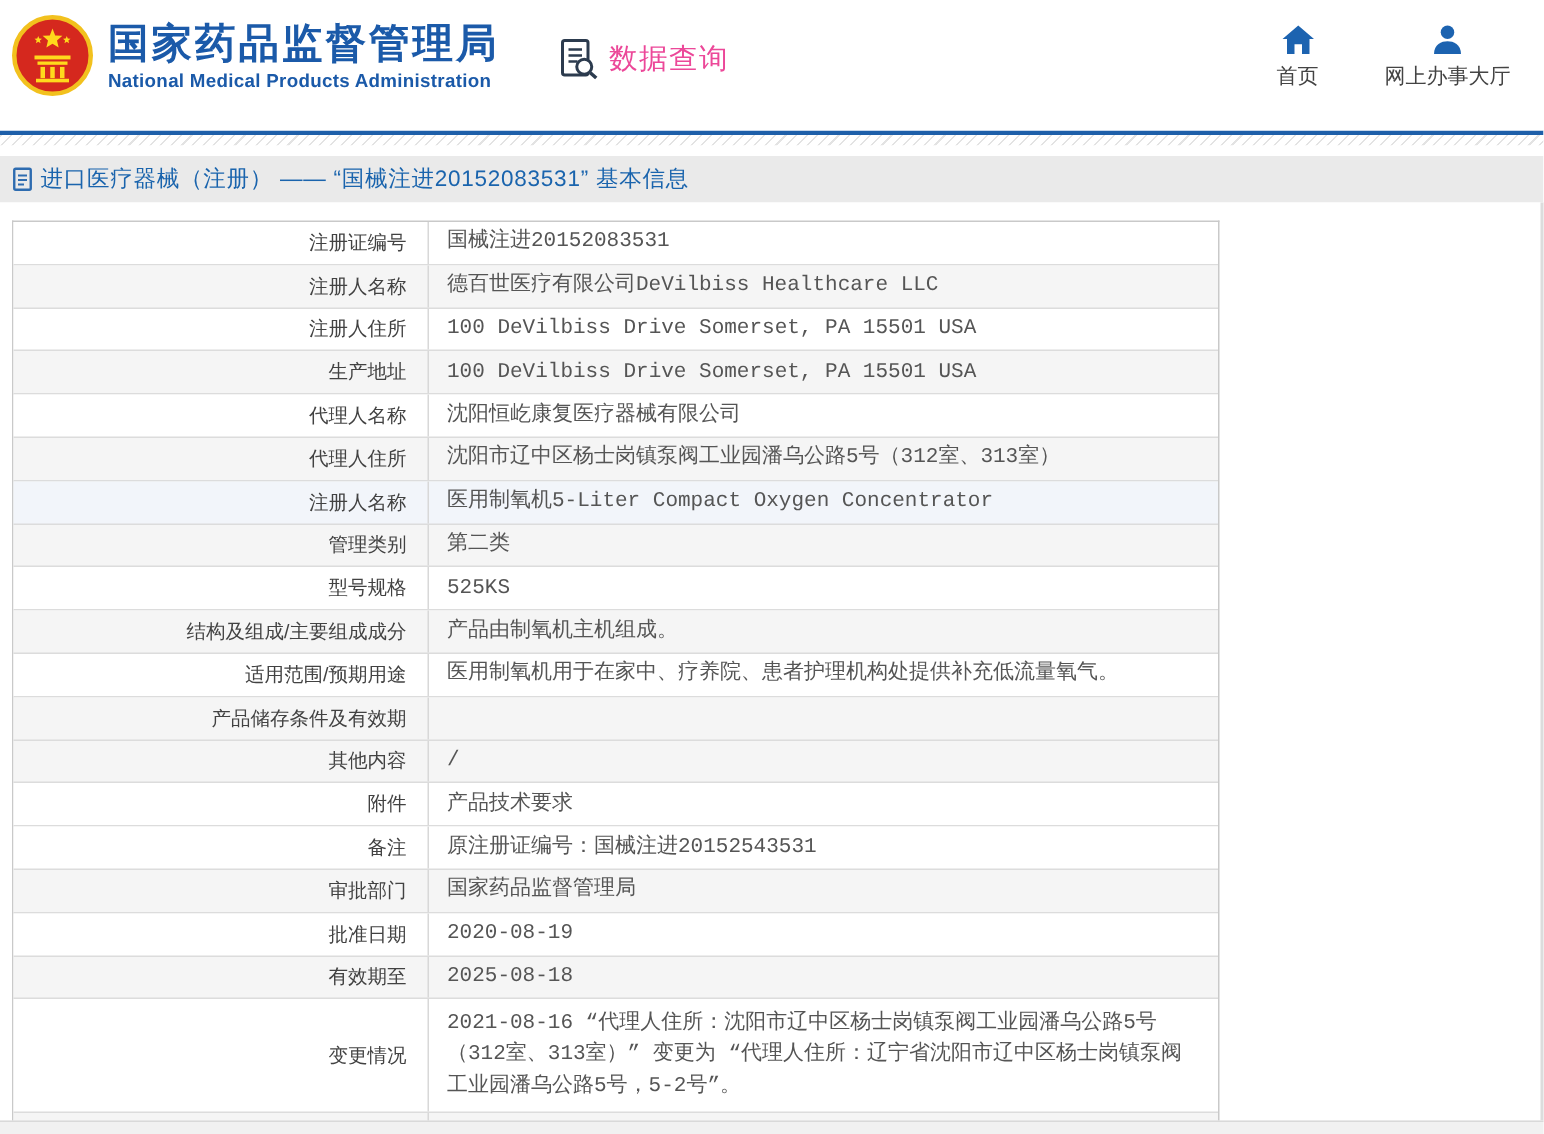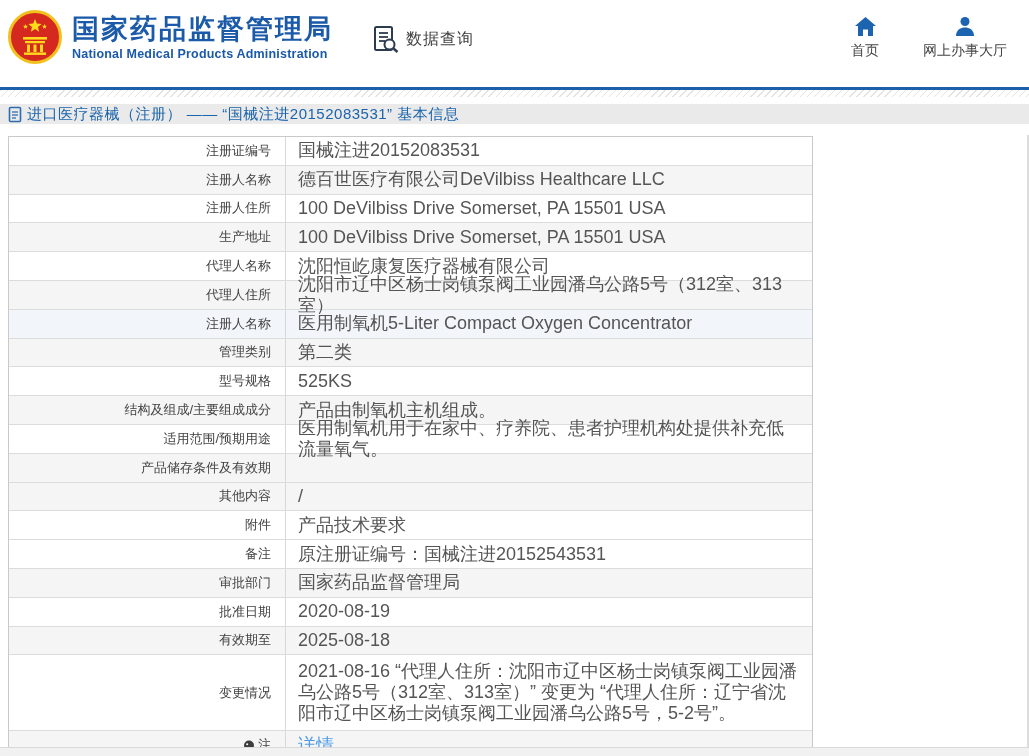--- a/index.html
+++ b/index.html
@@ -7,47 +7,47 @@
     font-family:"Liberation Sans","DejaVu Sans",sans-serif; }
 
   
   .header { position:relative; height:87px; background:#fff; display:flex; align-items:flex-start; }
   .emblem { margin:10px 0 0 8px; width:54px; height:54px; flex:0 0 auto; }
   .org-block { margin:14px 0 0 10px; }
   .org-cn { font-size:27px; font-weight:bold; color:#1b5aa9; letter-spacing:2px; line-height:30px; }
   .org-en { font-size:12.5px; font-weight:bold; color:#1b5aa9; margin-top:3px; letter-spacing:.2px; }
   .section-tab { display:flex; align-items:center; margin:24px 0 0 38px; cursor:pointer; }
   .section-tab svg { margin-right:5px; }
-  .section-label { font-size:16px; color:#404040; letter-spacing:1px; }
+  .section-label { font-size:19px; color:#ec4899; letter-spacing:1px; }
   .nav { margin-left:auto; margin-right:22px; margin-top:16px; display:flex; gap:44px; }
   .nav-item { display:flex; flex-direction:column; align-items:center; gap:5px; cursor:pointer; }
   .nav-item .lbl { font-size:14px; color:#444; white-space:nowrap; }
 
   
   .blue-line { height:3px; background:#1e5fa9; }
   .hatch { height:7px;
     background:repeating-linear-gradient(135deg,#e3e3e3 0,#e3e3e3 1px,#ffffff 1px,#ffffff 5px); }
   .gap1 { height:7px; background:#fff; }
 
   
-  .crumbbar { height:20px; background:#eaeaea; display:flex; align-items:center; padding-left:8px; }
+  .crumbbar { height:31px; background:#eaeaea; display:flex; align-items:center; padding-left:8px; }
   .crumbbar svg { margin-right:5px; flex:0 0 auto; }
   .crumb-text { font-size:15px; color:#1a64ad; letter-spacing:.5px; }
 
   .gap2 { height:12px; background:#fff; }
 
   
   .detail-table { margin-left:8px; width:805px; border:1px solid #c9c9c9; border-bottom:none; }
   .trow { display:flex; align-items:stretch; border-bottom:1px solid #dcdcdc; background:#fff; }
   .trow.gray { background:#f5f5f5; }
   .trow.hover { background:#f2f5fa; }
   .tcell-label { width:277px; flex:0 0 auto; display:flex; align-items:center; justify-content:flex-end;
     padding-right:14px; border-right:1px solid #d8d8d8; font-size:13px; color:#424242; }
   .tcell-value { flex:1 1 auto; display:flex; align-items:center; padding-left:12px; padding-right:14px;
-    font-size:18px; color:#555; line-height:21px; }
+    font-size:14px; color:#555; line-height:21px;font-family:Liberation Mono, monospace; }
   .trow.normal { height:28.8px; }
   .trow.tall { min-height:54px; }
   .trow.tall .tcell-value { padding-top:6px; padding-bottom:6px; }
   .trow.last { height:29px; }
   a.cell-link { color:#4f9ae8; text-decoration:none; }
   .note-ico { margin-right:3px; display:inline-block; position:relative; top:1px; }
 
   .footer-strip { position:absolute; left:0; bottom:0; width:1029px; height:9px;
     background:#f1f1f1; border-top:1px solid #d9d9d9; }
   .scroll-hint { position:absolute; right:0; top:135px; width:2px; height:612px; background:#dcdcdc; }

